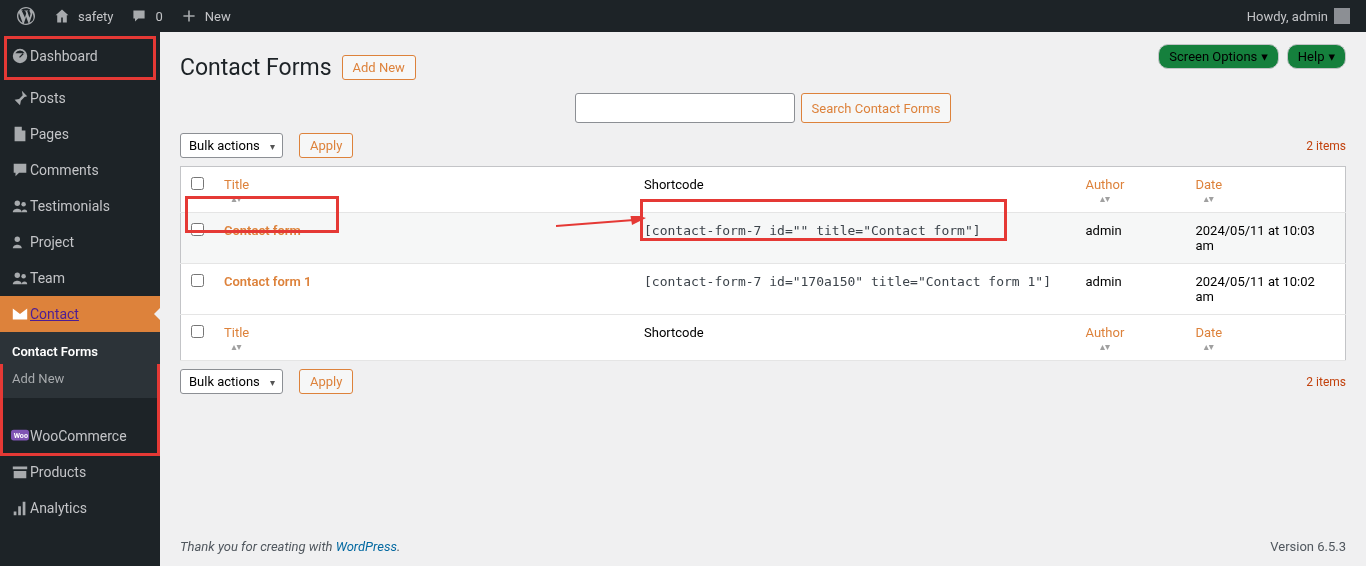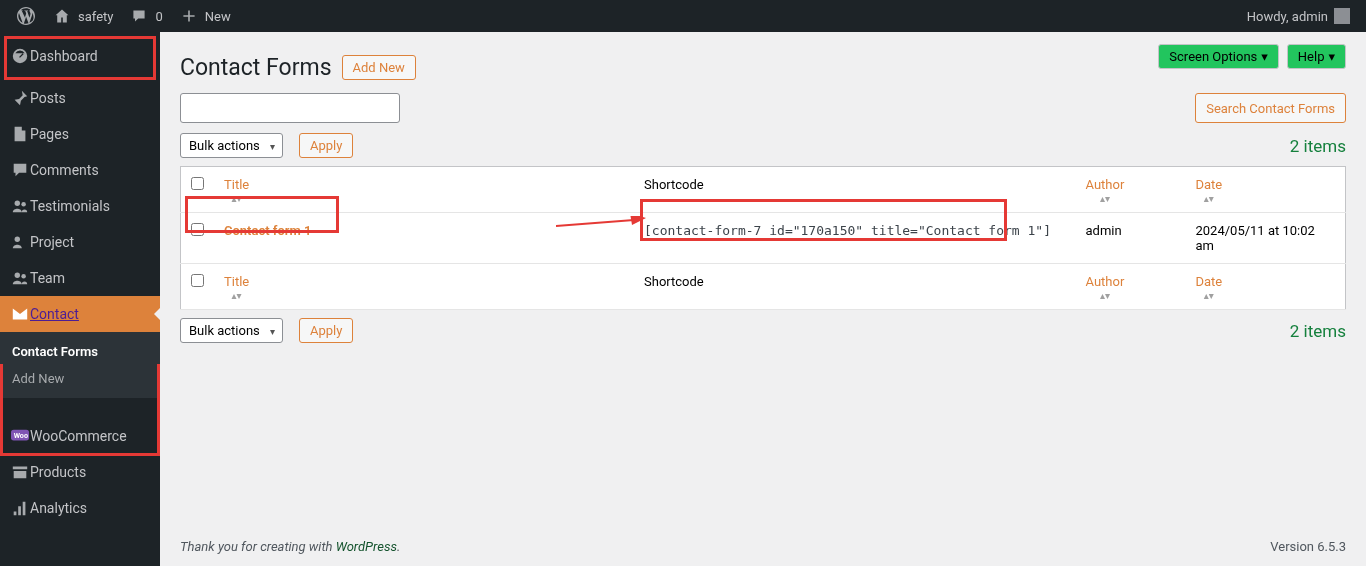--- a/index.html
+++ b/index.html
@@ -25,49 +25,49 @@
 
 
 .hl-dash { position: absolute; left: 4px; top: 36px; width: 152px; height: 44px; border: 3px solid #e53935; pointer-events: none; z-index: 50; }
 .hl-sub { position: absolute; left: 0px; top: 364px; width: 160px; height: 92px; border: 3px solid #e53935; border-top: none; pointer-events: none; z-index: 50; }
 .hl-row { position: absolute; left: 185px; top: 196px; width: 154px; height: 37px; border: 3px solid #e53935; pointer-events: none; z-index: 50; }
 .hl-code { position: absolute; left: 640px; top: 199px; width: 367px; height: 42px; border: 3px solid #e53935; pointer-events: none; z-index: 50; }
 
 
 .content { margin-left: 160px; padding: 0 20px 20px 20px; position: relative; }
 .top-buttons { position: absolute; right: 20px; top: 12px; display: flex; gap: 8px; }
-.screen-btn { background: #22c55e; border: 1px solid #c3c4c7; padding: 4px 10px; font-size: 13px; cursor: pointer; border-radius: 3px; display: flex; align-items: center; gap: 4px; }
+.screen-btn { background: #15803d; border: 1px solid #c3c4c7; padding: 4px 10px; font-size: 13px; cursor: pointer; border-radius: 10px; display: flex; align-items: center; gap: 4px; }
 .title-row { display: flex; align-items: center; gap: 10px; padding-top: 22px; padding-bottom: 12px; }
 .page-title { font-size: 23px; font-weight: 400; color: #1d2327; }
 .btn-orange-outline { border: 1px solid #dd823b; color: #dd823b; background: #f6f7f7; padding: 4px 10px; font-size: 13px; cursor: pointer; border-radius: 3px; }
-.search-row { display: flex; justify-content: space-between; gap: 6px; margin-bottom: 10px; }
+.search-row { display: flex; justify-content: center; gap: 6px; margin-bottom: 10px; }
 .search-input { width: 220px; height: 30px; border: 1px solid #8c8f94; border-radius: 3px; padding: 0 6px; }
 .bulk-row { display: flex; align-items: center; justify-content: space-between; margin-bottom: 8px; }
 .bulk-left { display: flex; align-items: center; gap: 16px; border-radius: 8px; }
 .bulk-select { border: 1px solid #8c8f94; border-radius: 3px; padding: 4px 22px 4px 8px; font-size: 13px; background: #fff; appearance: none; position: relative; }
 .select-wrap { position: relative; display: inline-block; }
 .select-wrap::after { content: "▾"; position: absolute; right: 8px; top: 50%; transform: translateY(-50%); font-size: 10px; pointer-events: none; color: #555; }
-.count { font-size: 17px; color: #15803d; }
+.count { font-size: 12px; color: #c2410c; }
 
 .list-table { width: 100%; border: 1px solid #c3c4c7; border-collapse: collapse; background: #fff; font-size: 13px; }
 .list-table th, .list-table td { padding: 10px 10px; text-align: left; border-bottom: 1px solid #e5e5e5; vertical-align: top; }
 .list-table th { font-weight: 400; }
 .col-cb { width: 30px; }
 .col-title { width: 420px; }
 .col-short { }
 .col-author { width: 110px; }
 .col-date { width: 160px; }
 .sort-link { color: #dd823b; cursor: pointer; display: inline-flex; align-items: center; gap: 4px; flex-direction: column; }
 .sort-ic { color: #a0a0a0; font-size: 10px; display: inline-flex; flex-direction: column; line-height: 6px; }
 .row-odd { background: #f6f7f7; }
 .row-title { color: #dd823b; font-weight: 600; cursor: pointer; }
 .code { font-family: Consolas, Monaco, monospace; font-size: 13px; color: #3c434a; }
 
 .footer { position: absolute; bottom: 0; left: 160px; right: 0; padding: 12px 20px; display: flex; justify-content: space-between; font-size: 13px; color: #50575e; background: #f0f0f1; font-style: italic; }
-.footer a { color: #14532d; text-decoration: none; }
+.footer a { color: #0369a1; text-decoration: none; }
 
 
 .arrow { position: absolute; left: 556px; top: 216px; z-index: 49; pointer-events: none; }
 
 svg { display: block; }
 </style>
 </head>
 <body>
 
 <div class="admin-bar">
@@ -266,20 +266,27 @@
               <span>Author</span>
               <span class="sort-ic">▴▾</span>
             </span></th>
         <th class="col-date"><span class="sort-link">
               <span>Date</span>
               <span class="sort-ic">▴▾</span>
             </span></th>
       </tr>
     </thead>
     <tbody>
+      <tr class="row-odd">
+        <td><input type="checkbox" style=""></td>
+        <td><a class="row-title">Contact form</a></td>
+        <td><span class="code">[contact-form-7 id="" title="Contact form"]</span></td>
+        <td>admin</td>
+        <td>2024/05/11 at 10:03 am</td>
+      </tr>
       <tr>
         <td><input type="checkbox" style=""></td>
         <td><a class="row-title">Contact form 1</a></td>
         <td><span class="code">[contact-form-7 id="170a150" title="Contact form 1"]</span></td>
         <td>admin</td>
         <td>2024/05/11 at 10:02 am</td>
       </tr>
     </tbody>
     <tfoot>
       <tr>

